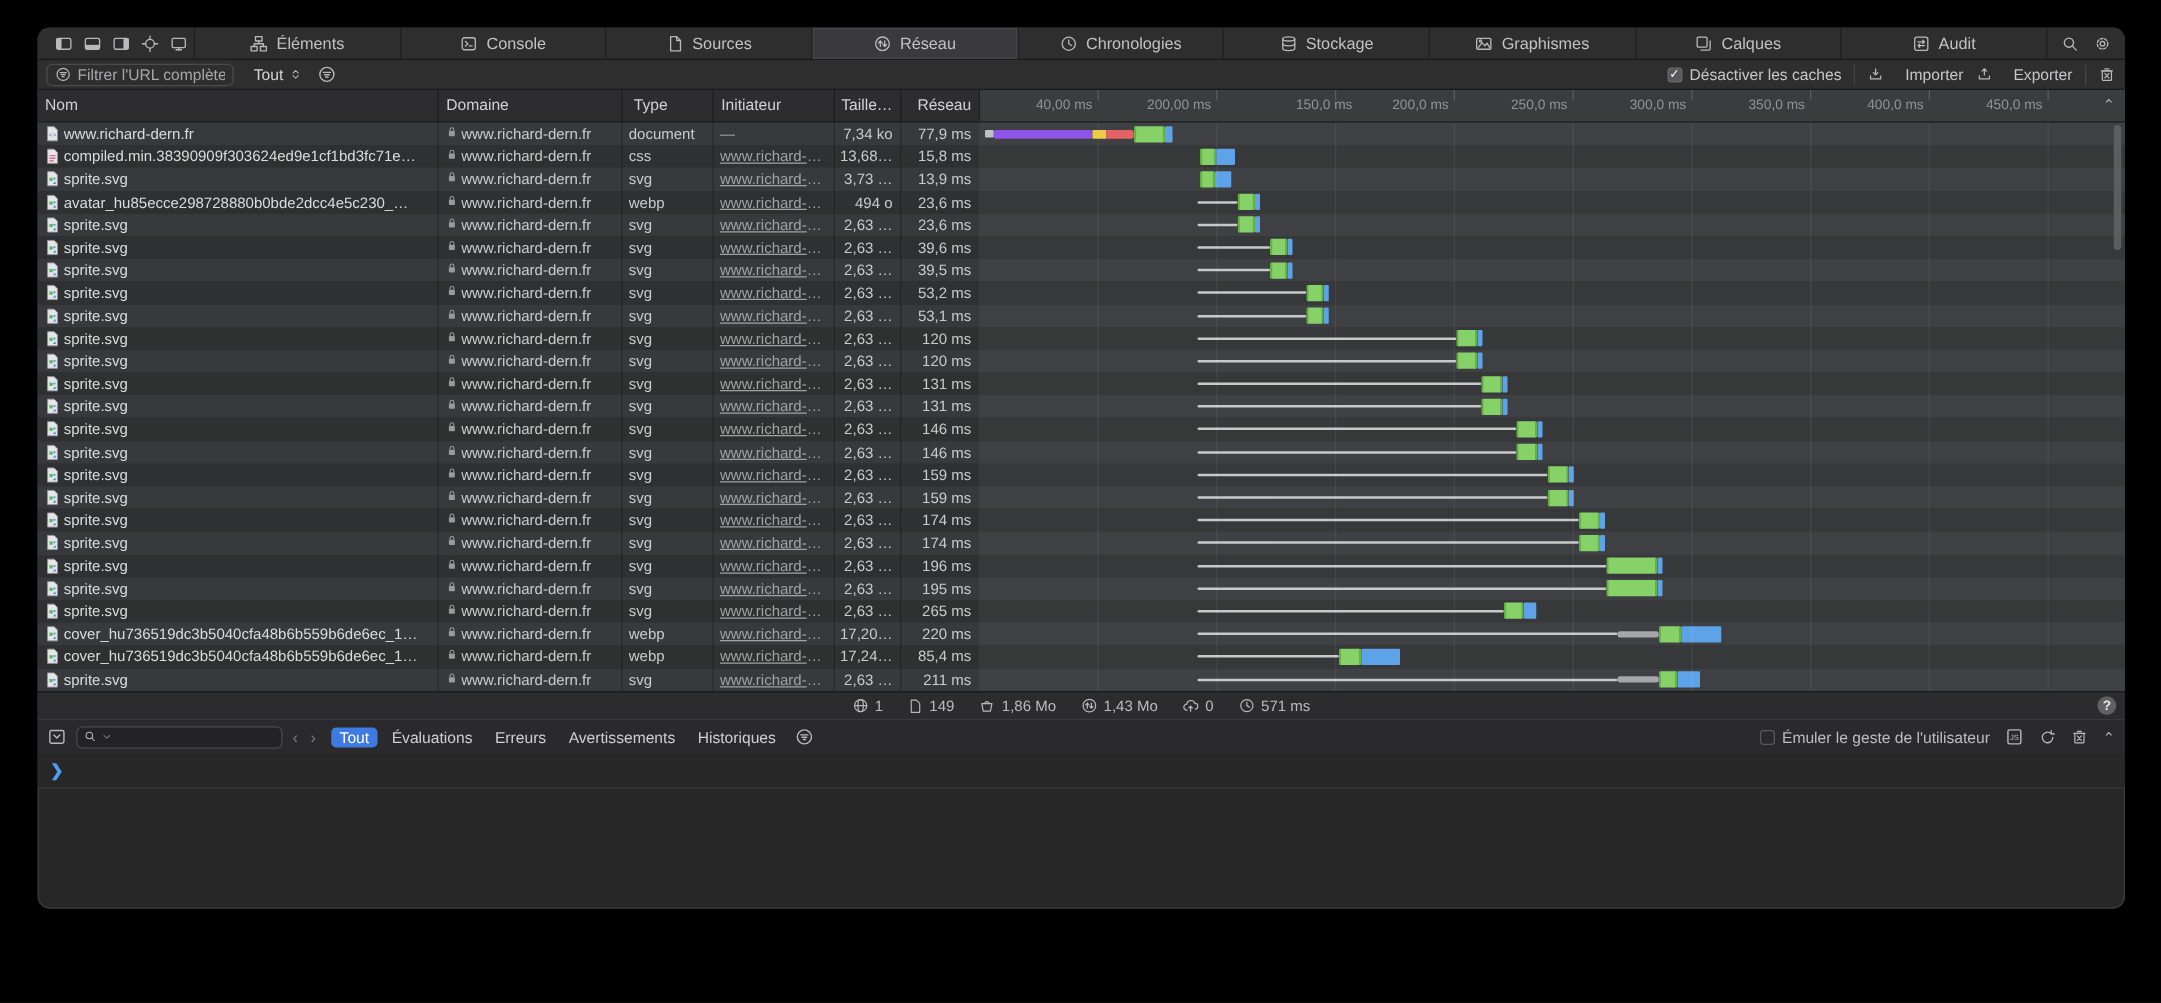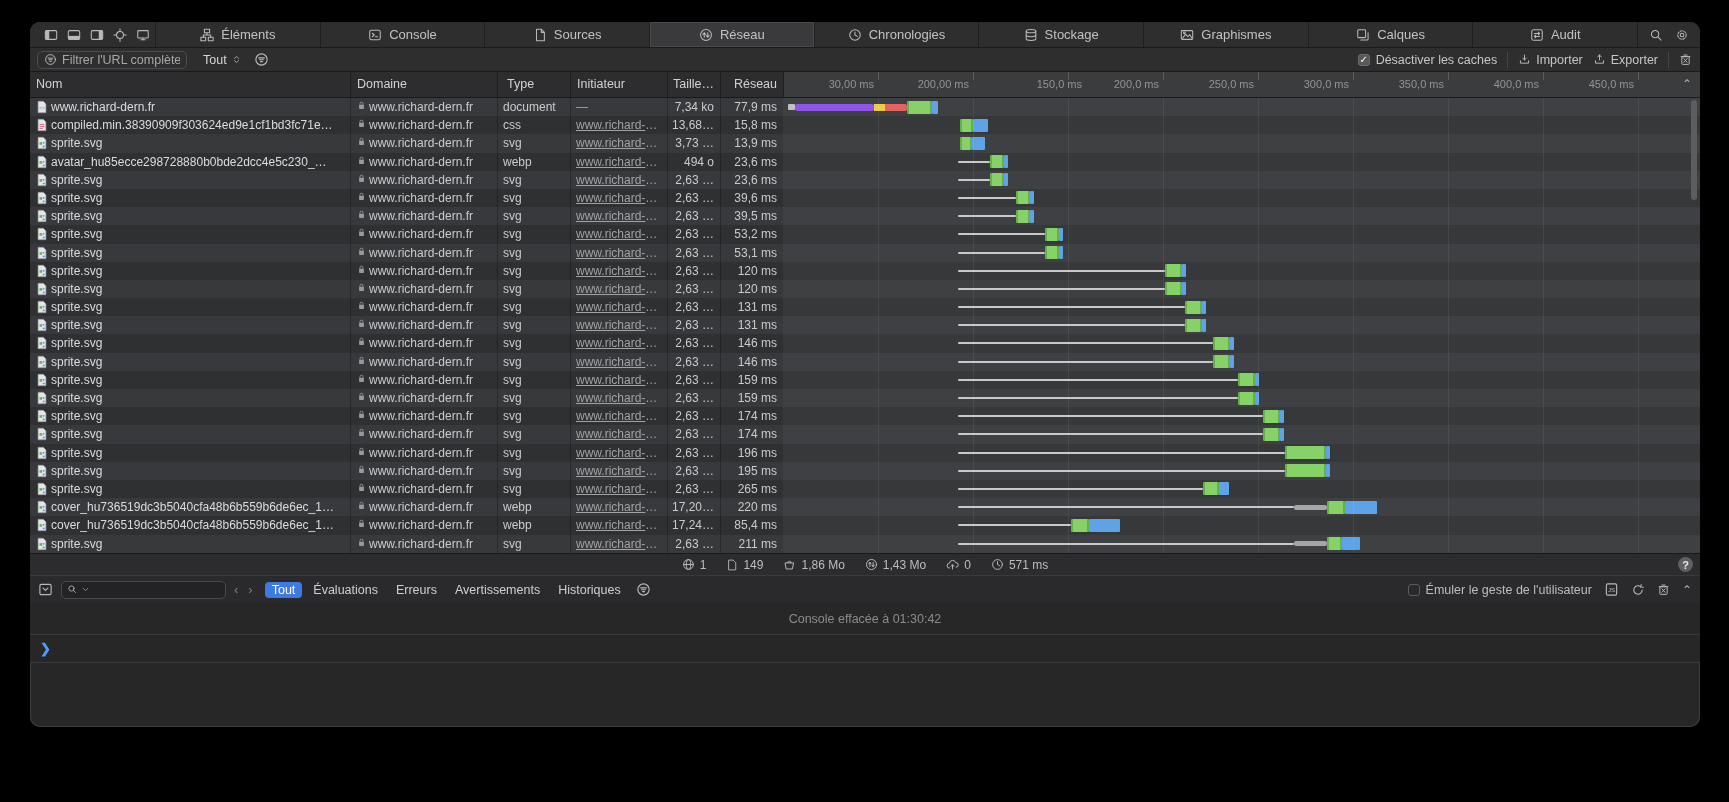--- a/index.html
+++ b/index.html
@@ -34,21 +34,21 @@
   .urlfilter input { flex:1; min-width:0; background:transparent; border:none; outline:none;
     color:#d0d0d2; font-size:12.5px; font-family:"Liberation Sans",sans-serif; }
   .urlfilter input::placeholder { color:#a7a7a9; }
   .scopesel { display:flex; align-items:center; gap:4px; margin-left:16px; color:#d6d6d8; }
   .fb-right { margin-left:auto; display:flex; align-items:center; gap:10px; padding-right:8px; }
   .vdiv { width:1px; height:16px; background:#454547; }
   .chk { display:flex; align-items:center; gap:6px; }
   .box { width:12px; height:12px; border-radius:3px; border:1px solid #6a6a6c; background:#58585a;
     display:flex; align-items:center; justify-content:center; color:#fff; font-size:10px; line-height:10px; }
   .box.empty { background:transparent; border-color:#5a5a5c; }
-  .tool { display:flex; align-items:center; gap:5px; }
+  .tool { display:flex; align-items:center; gap:17px; }
 
   
   .thead { position:relative; height:26px; background:#2d2d2f; border-bottom:1px solid #1a1a1a; }
   .thead .lbl { position:absolute; top:5px; font-size:12.5px; color:#d2d2d4; }
   .tl-head { position:absolute; left:753px; right:0; top:0; bottom:0; background:#3b3c3e; }
   .tick-lbl { position:absolute; top:6px; font-size:11px; color:#939396; transform:translateX(-100%); padding-right:4px; }
   .tick-mark { position:absolute; top:0; width:1px; height:8px; background:#5c5c5f; }
   .collapse { position:absolute; right:8px; top:5px; color:#aeaeb0; font-size:12px; }
 
   
@@ -315,21 +315,21 @@
             <line x1="6" y1="2.5" x2="10" y2="2.5" stroke="#b9b9bb" fill="none" stroke-width="1.2" stroke-linecap="round" stroke-linejoin="round"></line>
             <path d="M6 7 l4 4.5 M10 7 l-4 4.5" stroke="#b9b9bb" fill="none" stroke-width="1.2" stroke-linecap="round" stroke-linejoin="round"></path>
           </svg>
         </span>
     </div>
   </div>
 
   <div class="thead" id="thead">
     <div class="tl-head" id="tlhead">
         <span class="tick-mark" style="left: 95px;"></span>
-        <span class="tick-lbl" style="left: 95px;">30,00 ms</span>
+        <span class="tick-lbl" style="left: 95px;">40,00 ms</span>
         <span class="tick-mark" style="left: 190px;"></span>
         <span class="tick-lbl" style="left: 190px;">200,00 ms</span>
         <span class="tick-mark" style="left: 285px;"></span>
         <span class="tick-lbl" style="left: 303px;">150,0 ms</span>
         <span class="tick-mark" style="left: 380px;"></span>
         <span class="tick-lbl" style="left: 380px;">200,0 ms</span>
         <span class="tick-mark" style="left: 475px;"></span>
         <span class="tick-lbl" style="left: 475px;">250,0 ms</span>
         <span class="tick-mark" style="left: 570px;"></span>
         <span class="tick-lbl" style="left: 570px;">300,0 ms</span>
@@ -1173,21 +1173,18 @@
             <rect x="3.5" y="4.5" width="9" height="9.5" rx="1" stroke="#b9b9bb" fill="none" stroke-width="1.2" stroke-linecap="round" stroke-linejoin="round"></rect>
             <line x1="2.5" y1="4.5" x2="13.5" y2="4.5" stroke="#b9b9bb" fill="none" stroke-width="1.2" stroke-linecap="round" stroke-linejoin="round"></line>
             <line x1="6" y1="2.5" x2="10" y2="2.5" stroke="#b9b9bb" fill="none" stroke-width="1.2" stroke-linecap="round" stroke-linejoin="round"></line>
             <path d="M6 7 l4 4.5 M10 7 l-4 4.5" stroke="#b9b9bb" fill="none" stroke-width="1.2" stroke-linecap="round" stroke-linejoin="round"></path>
           </svg>
         </span>
       <span style="color:#aeaeb0;font-size:12px">⌃</span>
     </div>
   </div>
 
-  <div class="cmsgrow">
-    <span>Console effacée à 01:30:42</span>
-  </div>
 
   <div class="promptrow">
     <span class="prompt">❯</span>
   </div>
 
 </div>
 
 </body></html>

